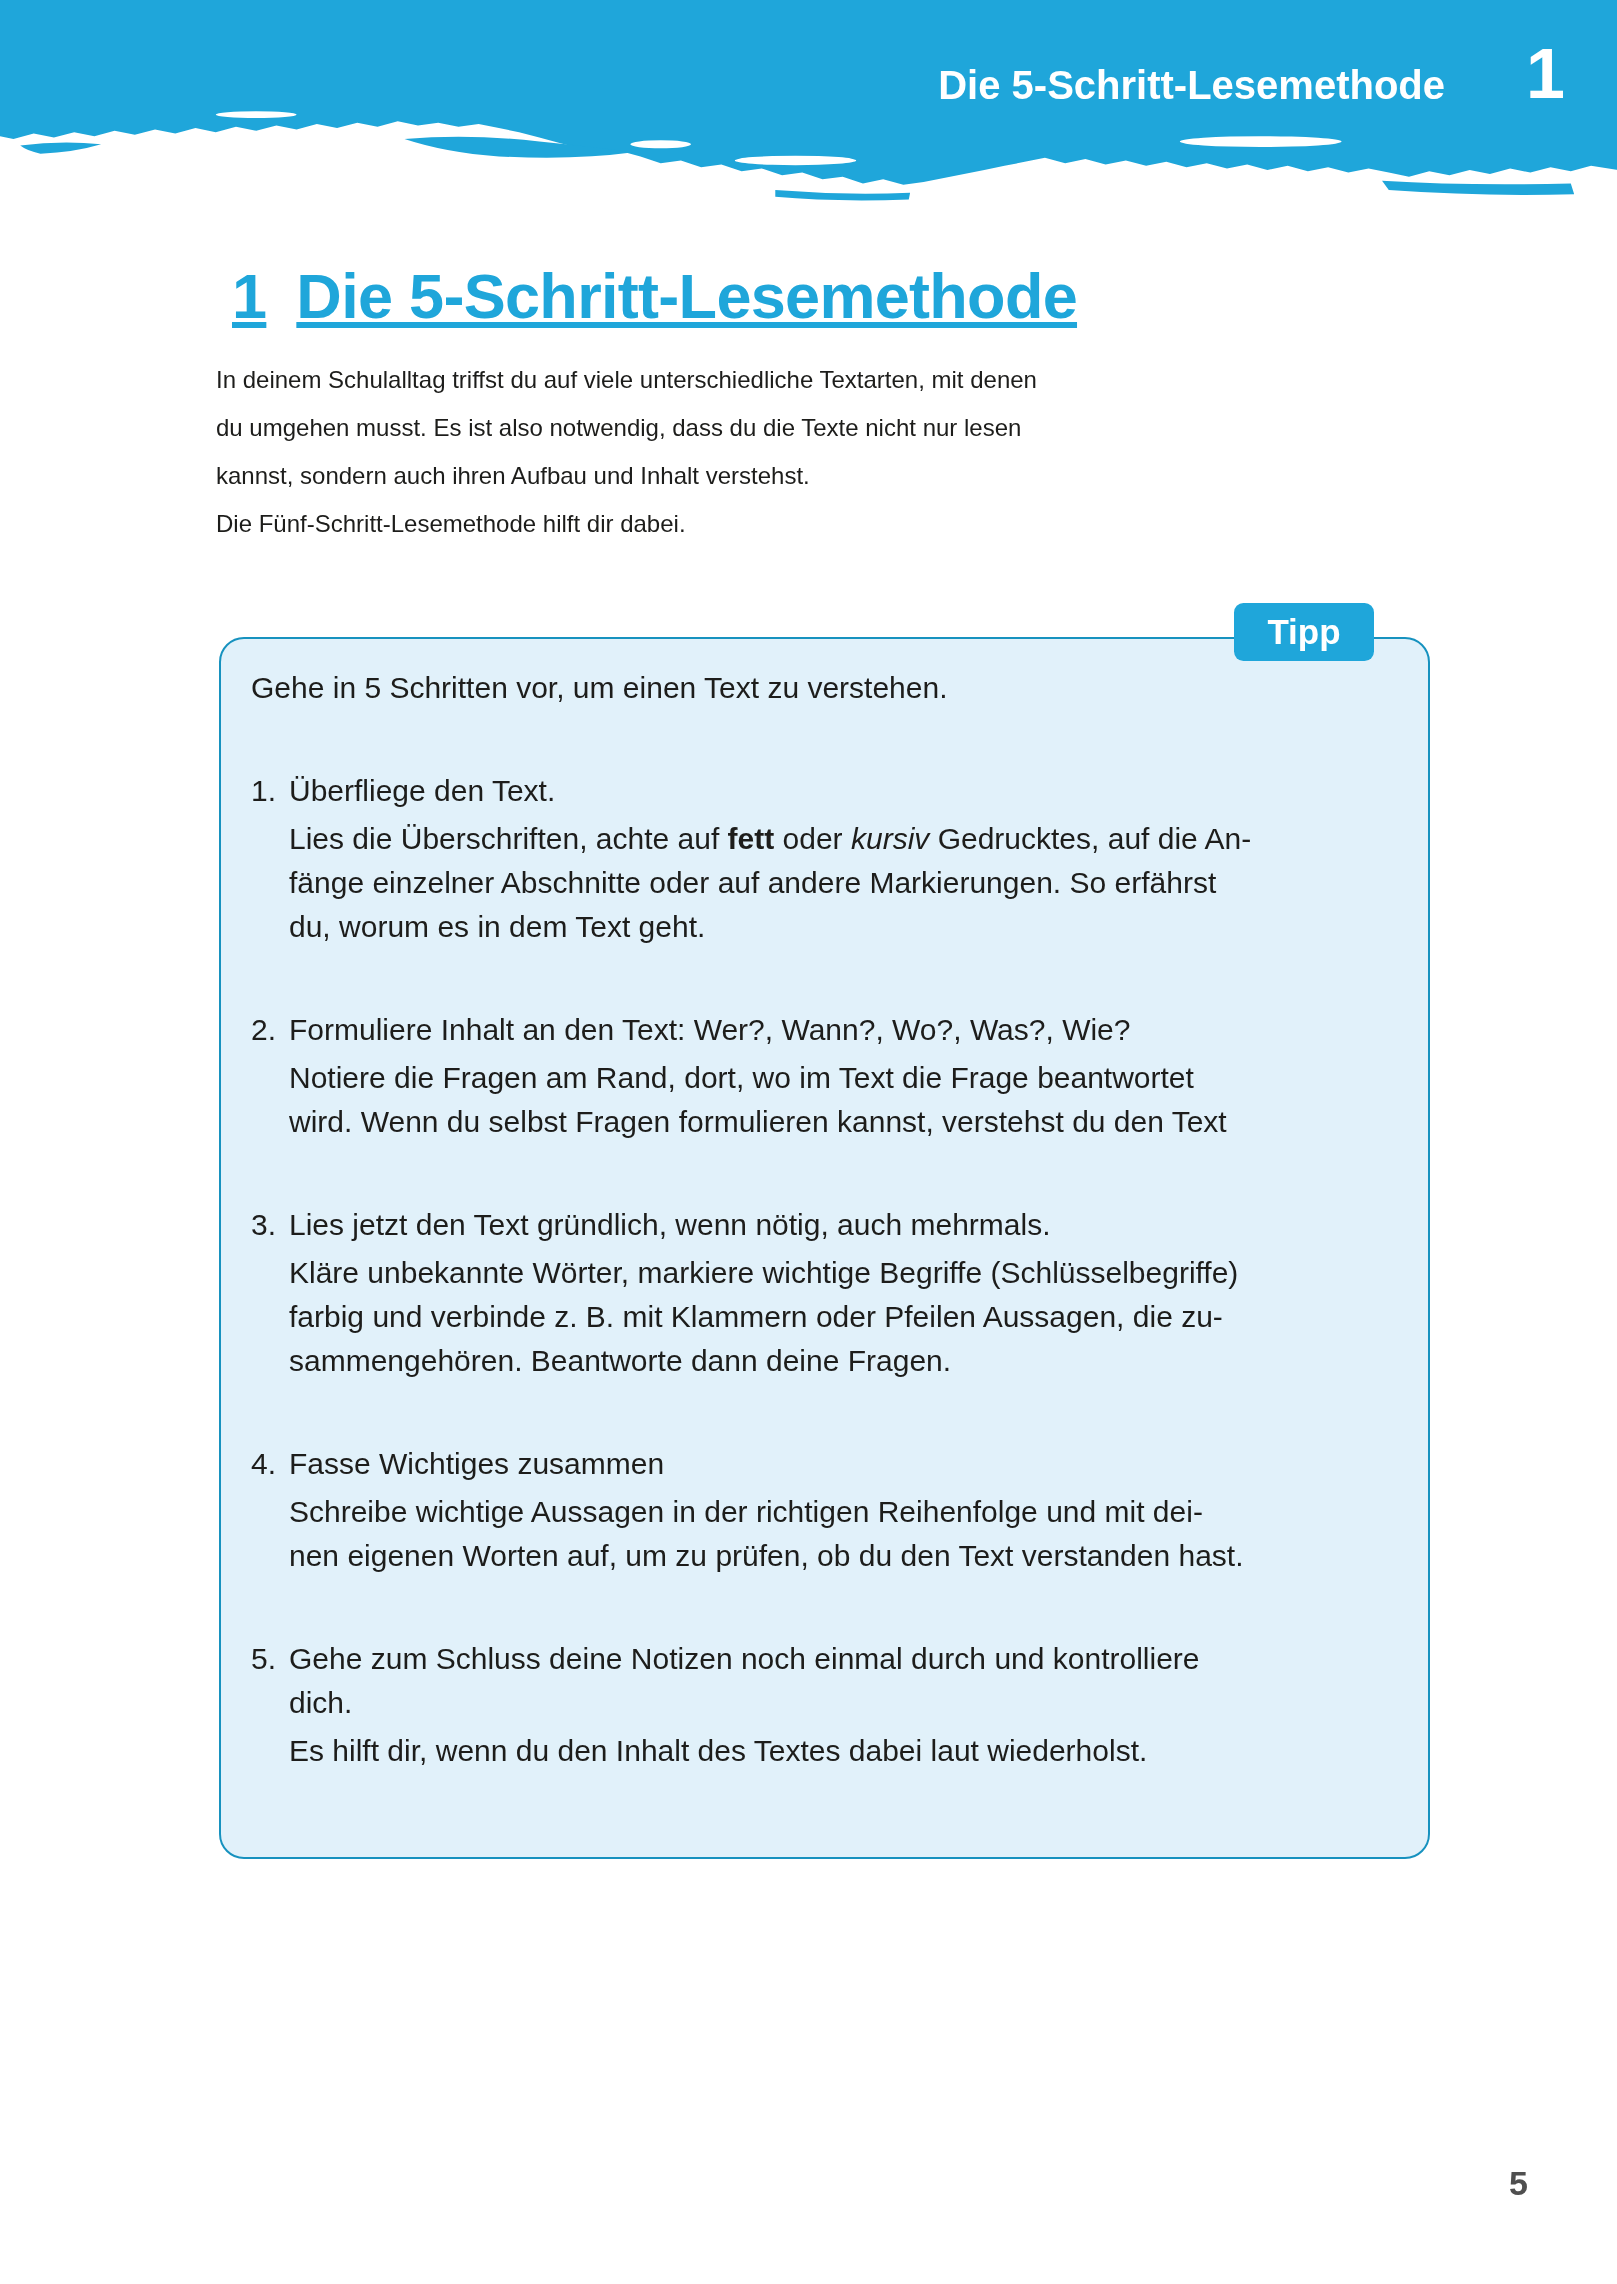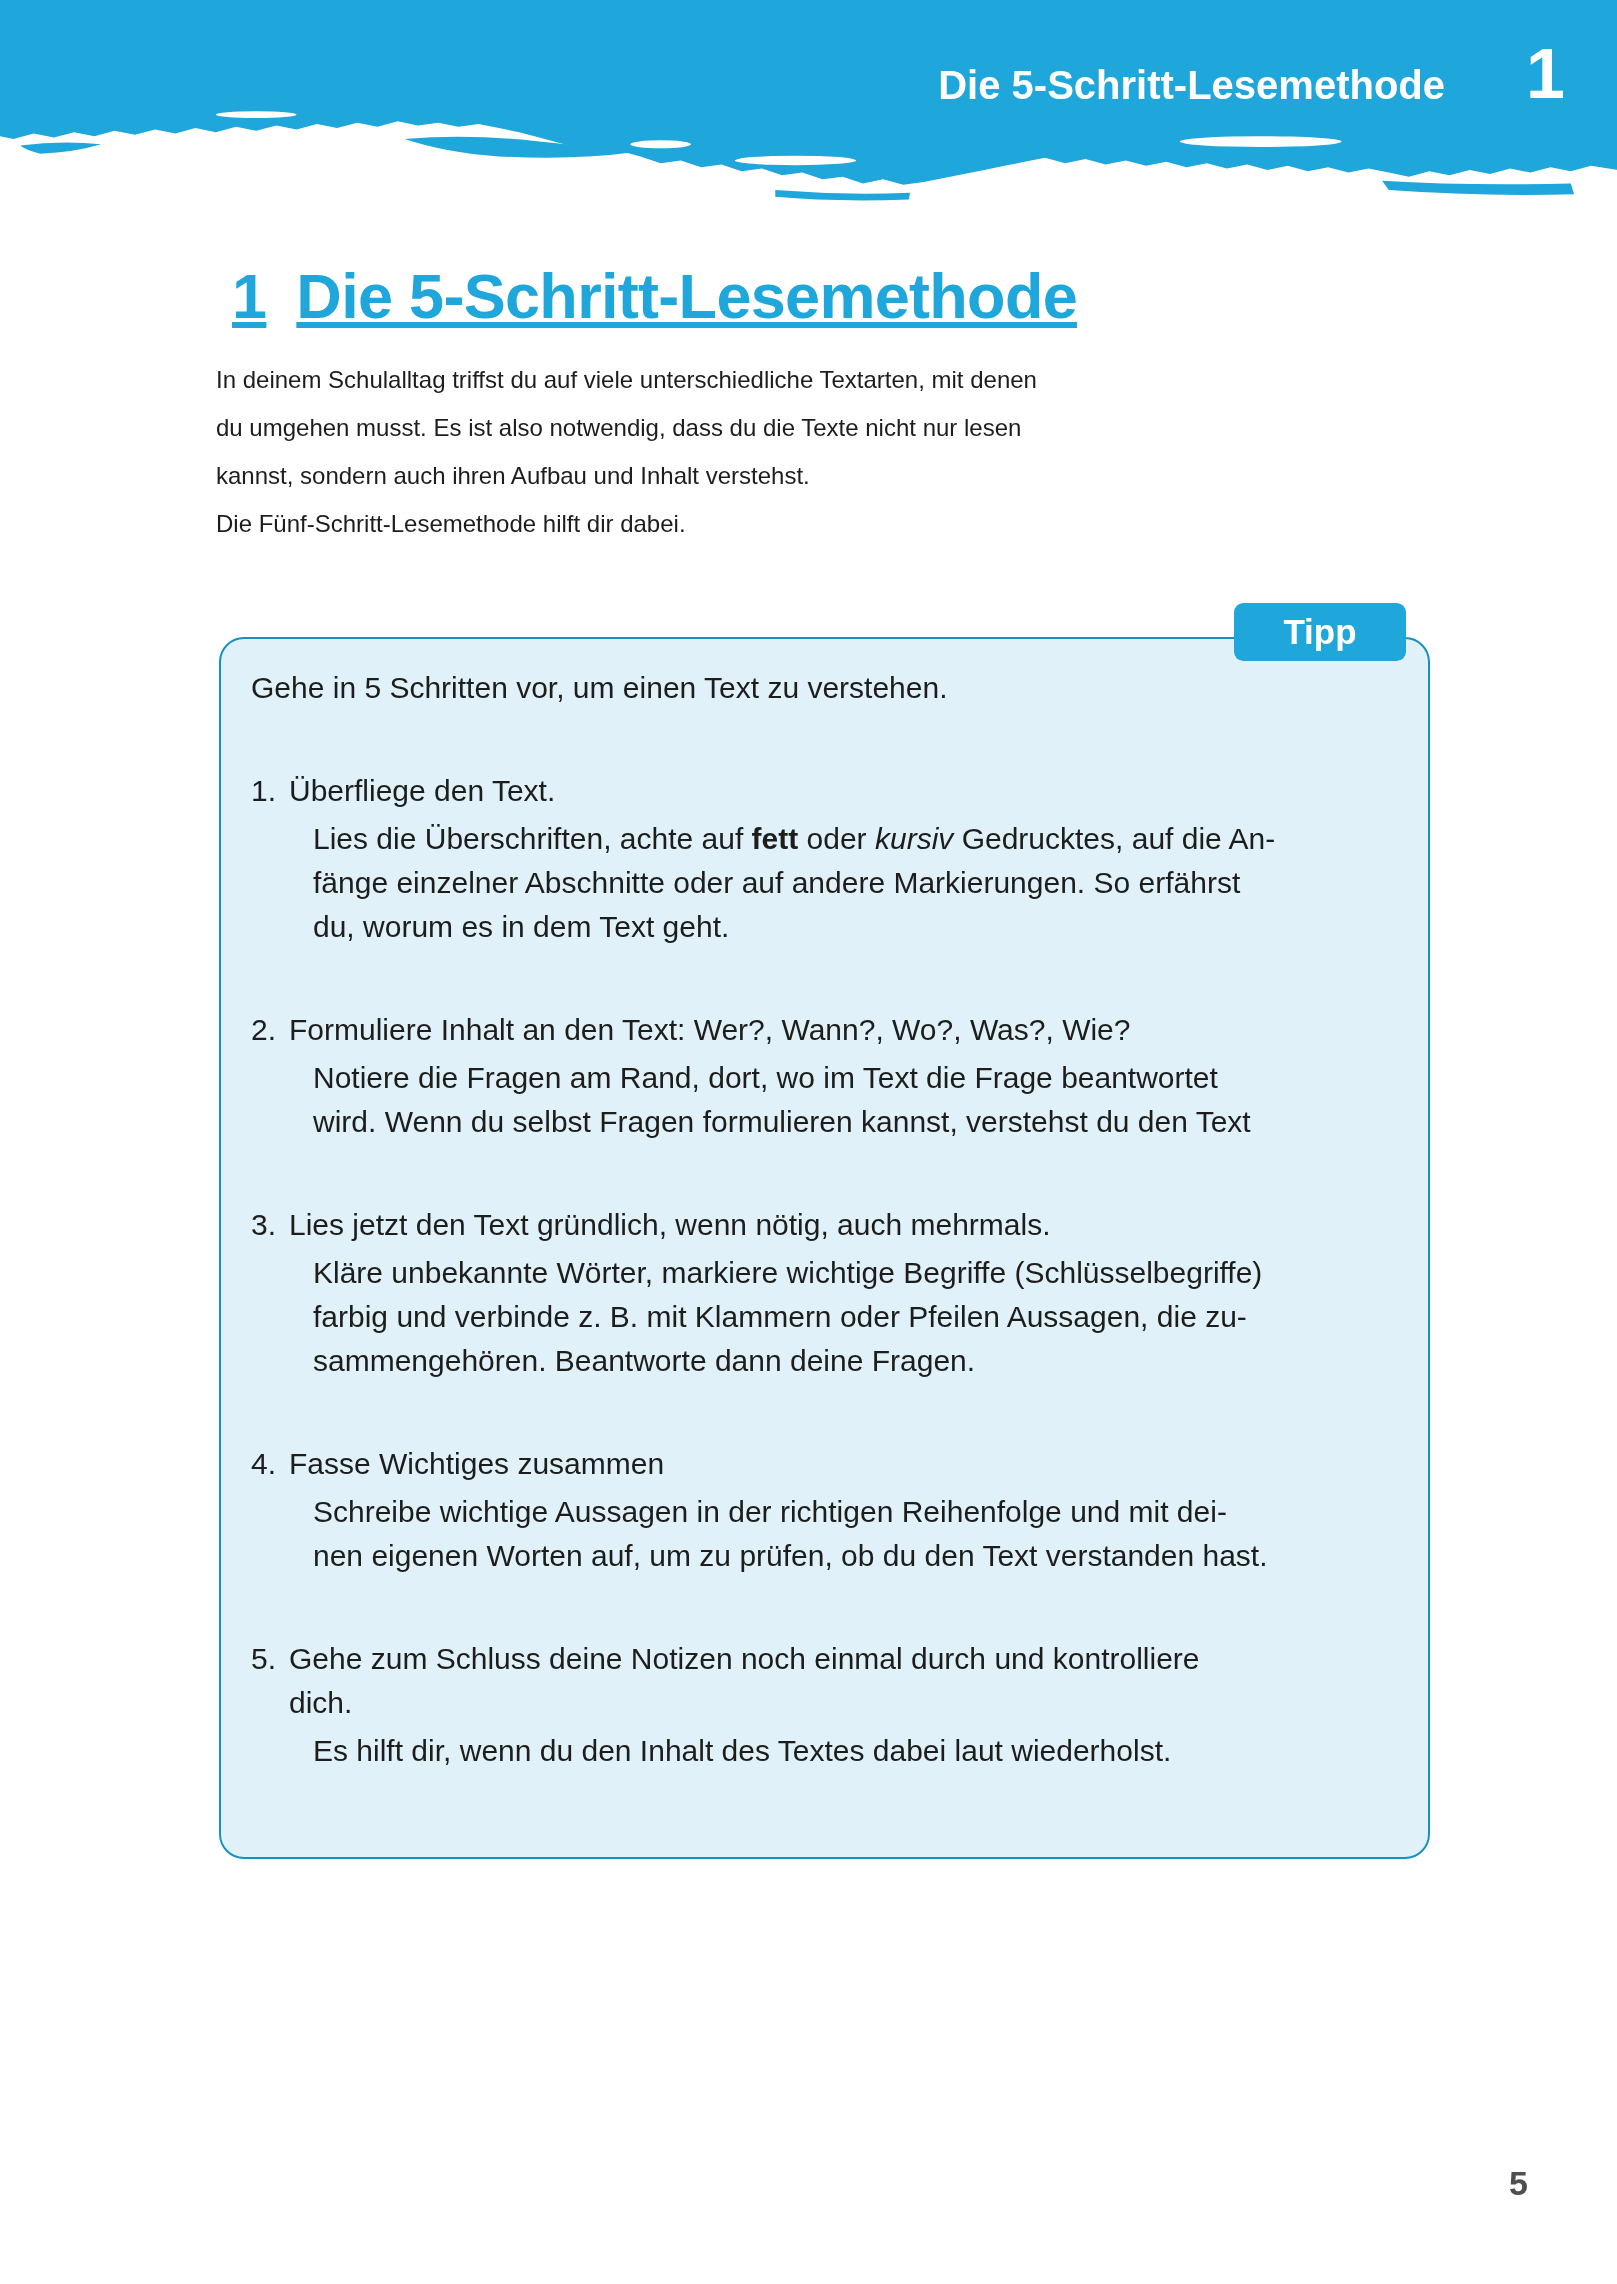--- a/index.html
+++ b/index.html
@@ -39,27 +39,27 @@
     background:var(--box-fill,#e1f1fa);
     border:2px solid var(--box-border,#1792bf);
     border-radius:25px;
     padding:27px 27px 0 30px;
     font-size:30px;line-height:44px;
   }
   .lead{margin-bottom:59px;white-space:nowrap;}
   .step{position:relative;padding-left:38px;margin-bottom:59px;}
   .step-num{position:absolute;left:0;top:0;}
   .step-title{font-weight:400;}
-  .step-body{margin-top:4px;margin-left:24px;}
+  .step-body{margin-top:4px;}
   .tline,.bline{white-space:nowrap;}
   .b{font-weight:700;}
   .i{font-style:italic;}
   .tab{
     position:absolute;left:1234px;top:603px;
-    width:172px;height:58px;
+    width:140px;height:58px;
     background:var(--accent,#1fa6da);
     border-radius:9.4px;
     color:#ffffff;font-weight:700;font-size:35px;
     display:flex;align-items:center;justify-content:center;
     z-index:3;
   }
   .pagenum{
     position:absolute;left:1509px;top:2164px;
     font-size:34px;font-weight:700;
     color:var(--page-number,#4f4f4f);

